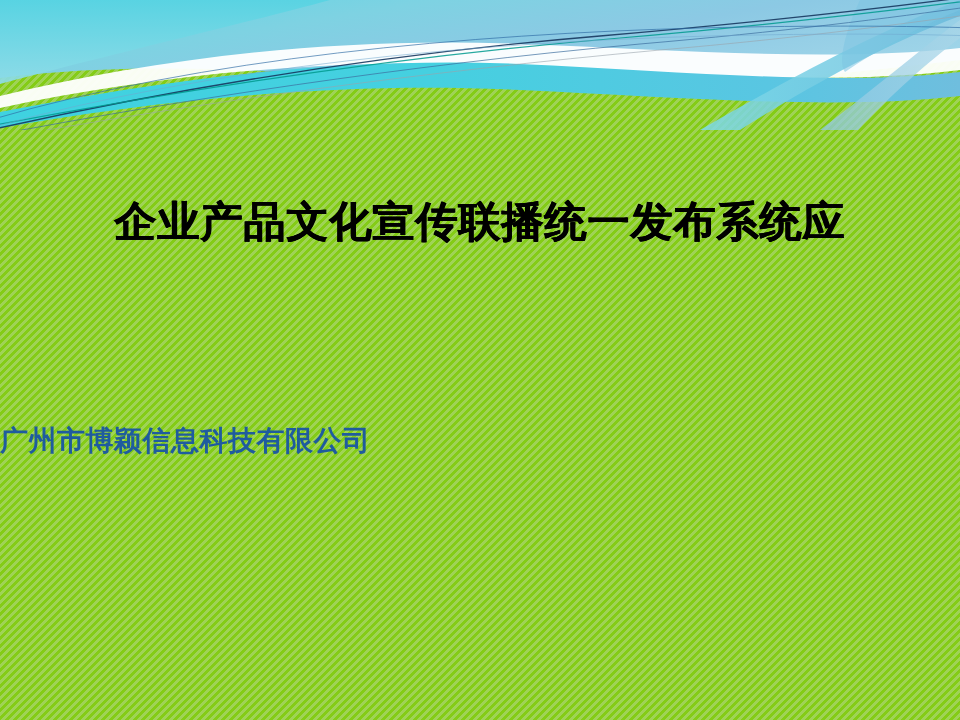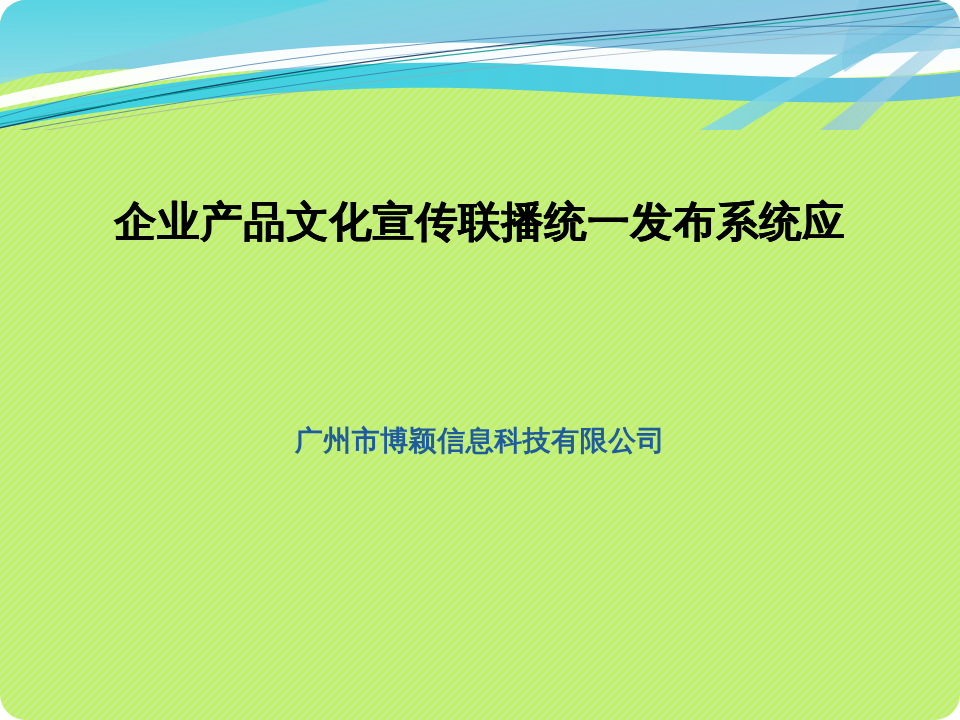--- a/index.html
+++ b/index.html
@@ -9,22 +9,21 @@
   }
   body {
     font-family: "Liberation Sans", sans-serif;
   }
 
   #slide {
     position: relative;
     width: 960px;
     height: 720px;
     overflow: hidden;
-    background: #bef264;
-    border-radius: 26px;
+    background: #84cc16;
   }
 
   
   #texture {
     position: absolute;
     inset: 0;
     z-index: 1;
     pointer-events: none;
     background-image:
       linear-gradient(135deg, rgba(222,227,234,.55) 25%, transparent 25%, transparent 50%, rgba(222,227,234,.55) 50%, rgba(222,227,234,.55) 75%, transparent 75%, transparent);
@@ -60,21 +59,21 @@
     white-space: nowrap;
     text-shadow: 0.5px 0 0 #000, -0.5px 0 0 #000;
   }
 
   #subtitle-block {
     position: absolute;
     top: 423px;
     left: 0;
     width: 960px;
     z-index: 3;
-    text-align: center;
+    text-align: left;
   }
   #subtitle {
     font-family: "DejaVu Sans", "Liberation Sans", sans-serif;
     font-weight: bold;
     font-size: 28px;
     line-height: 36px;
     letter-spacing: 0.5px;
     color: #1F5C9E;
     white-space: nowrap;
   }

